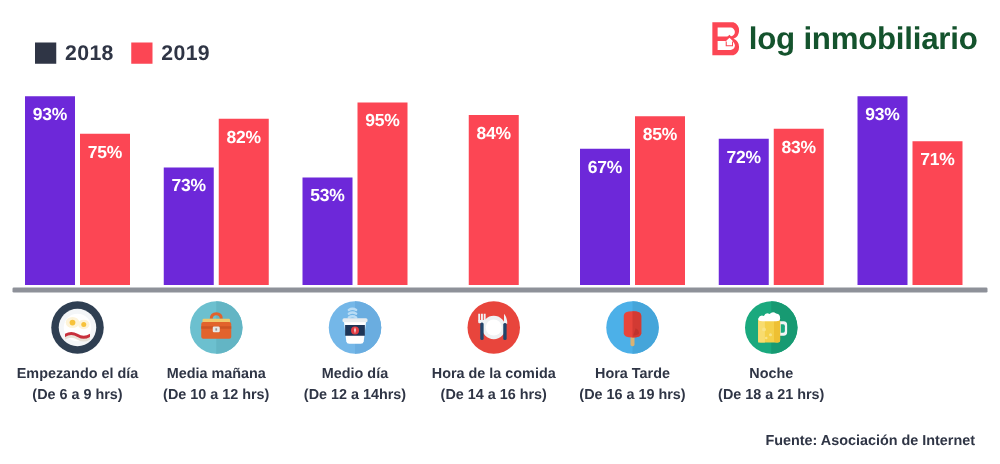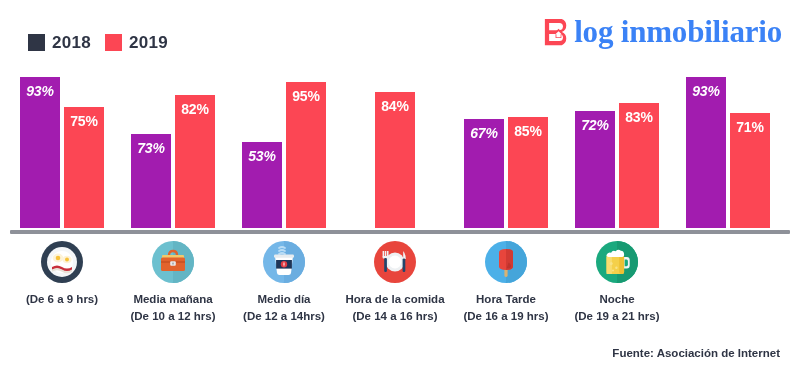--- a/index.html
+++ b/index.html
@@ -55,26 +55,25 @@
     display: flex;
     align-items: center;
     gap: 1px;
   }
   #brand-mark {
     width: 30px;
     height: 30px;
     display: block;
   }
   #brand-text {
-    font-size: 31px;
-    font-weight: bold;
-    color: #3b82f6;
+    font-size: 25px;
+    font-weight: bold;
+    color: #14532d;
     line-height: 1;
     letter-spacing: -0.2px;
-    font-family: Liberation Serif, serif;
   }
 
   
   #plot {
     position: absolute;
     left: 0;
     top: 62px;
     width: 800px;
     height: 172px;
   }
@@ -96,21 +95,21 @@
     align-items: flex-end;
     justify-content: center;
     gap: 4px;
   }
   .bar {
     width: 40px;
     position: relative;
     display: flex;
     justify-content: center;
   }
-  .bar.y2018 { background: #a21caf; font-style: italic; }
+  .bar.y2018 { background: #6d28d9; }
   .bar.y2019 { background: #fc4654; }
   .bar-value {
     position: absolute;
     top: 7px;
     font-size: 14px;
     font-weight: bold;
     color: #ffffff;
     line-height: 1;
     white-space: nowrap;
     letter-spacing: -0.2px;
@@ -223,21 +222,21 @@
     <div class="group" style="left:352px">
       <div class="bar y2019" style="height:136.1px">
         <span class="bar-value">84%</span>
       </div>
     </div>
 
     <div class="group" style="left:463px">
       <div class="bar y2018" style="height:108.6px">
         <span class="bar-value">67%</span>
       </div>
-      <div class="bar y2019" style="height:111px">
+      <div class="bar y2019" style="height:135px">
         <span class="bar-value">85%</span>
       </div>
     </div>
 
     <div class="group" style="left:574px">
       <div class="bar y2018" style="height:116.6px">
         <span class="bar-value">72%</span>
       </div>
       <div class="bar y2019" style="height:125px">
         <span class="bar-value">83%</span>
@@ -263,20 +262,21 @@
         <circle cx="22" cy="22" r="21" fill="#2f3f52"></circle>
         <circle cx="22" cy="22" r="15" fill="#f4f6f8"></circle>
         <circle cx="22" cy="22" r="11" fill="#ffffff"></circle>
         <ellipse cx="18" cy="18" rx="5.4" ry="4.4" fill="#fdf3d8"></ellipse>
         <circle cx="18" cy="18" r="2.3" fill="#f7c23a"></circle>
         <ellipse cx="27" cy="19.5" rx="4.6" ry="3.8" fill="#fdf3d8"></ellipse>
         <circle cx="27" cy="19.5" r="2" fill="#f7c23a"></circle>
         <path d="M12 27 q5 -3 10 0 q5 3 10 0 l0 3 q-5 3 -10 0 q-5 -3 -10 0 Z" fill="#c8303c"></path>
         <path d="M12 29.5 q5 -3 10 0 q5 3 10 0 l0 2.2 q-5 3 -10 0 q-5 -3 -10 0 Z" fill="#e8e2d8"></path>
       </svg>
+      <span class="cat-label">Empezando el día</span>
       <span class="cat-range">(De 6 a 9 hrs)</span>
     </div>
 
     <div class="cat" style="left:113px">
       <svg class="cat-icon" viewBox="0 0 44 44">
         <circle cx="22" cy="22" r="21" fill="#6cc0cf"></circle>
         <path d="M22 1 A21 21 0 0 1 43 22 A21 21 0 0 1 22 43 Z" fill="#63b5c4"></path>
         <path d="M18 15 q0 -4 4 -4 q4 0 4 4" fill="none" stroke="#e0622c" stroke-width="2.4"></path>
         <rect x="11" y="15" width="22" height="4" rx="1" fill="#f0c96b"></rect>
         <rect x="10" y="17.5" width="24" height="13.5" rx="1.6" fill="#e2632c"></rect>
@@ -341,21 +341,21 @@
         <path d="M29.6 19.4 h2 q1.3 0 1.3 1.6 v3.6 q0 1.6 -1.3 1.6 h-2 Z" fill="#1aa97e"></path>
         <rect x="11.5" y="15.6" width="17.6" height="18.4" rx="2" fill="#f4d04a"></rect>
         <rect x="11.5" y="15.6" width="5.4" height="18.4" fill="#f8dc6f"></rect>
         <rect x="24.2" y="15.6" width="4.9" height="18.4" rx="2" fill="#eec033"></rect>
         <path d="M11.5 15 q1.6 -3.6 4.6 -2.2 q1.4 -3.2 4.6 -1.6 q2.4 -2.6 5.2 -0.4 q3.4 0.2 3.2 4.2 q0 2 -3.2 2 h-11 q-3.6 0 -3.4 -2 Z" fill="#ffffff"></path>
         <circle cx="16.2" cy="23.5" r="1.5" fill="#f8e389"></circle>
         <circle cx="21.4" cy="27.8" r="1.2" fill="#f8e389"></circle>
         <circle cx="18" cy="30.4" r="1" fill="#f8e389"></circle>
       </svg>
       <span class="cat-label">Noche</span>
-      <span class="cat-range">(De 19 a 21 hrs)</span>
+      <span class="cat-range">(De 18 a 21 hrs)</span>
     </div>
 
 
   </div>
 
   <div id="source">Fuente: Asociación de Internet</div>
 
 </div>
 
 </body></html>

